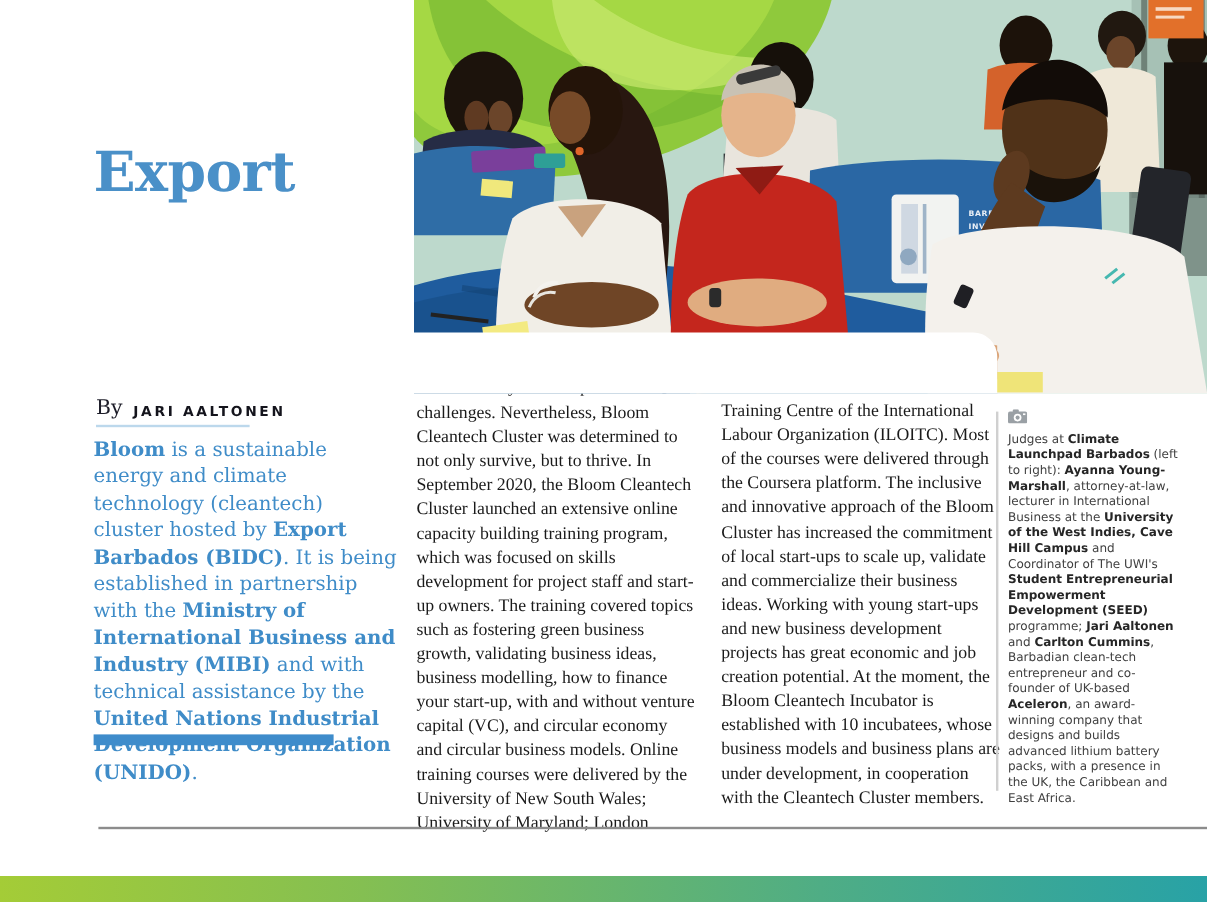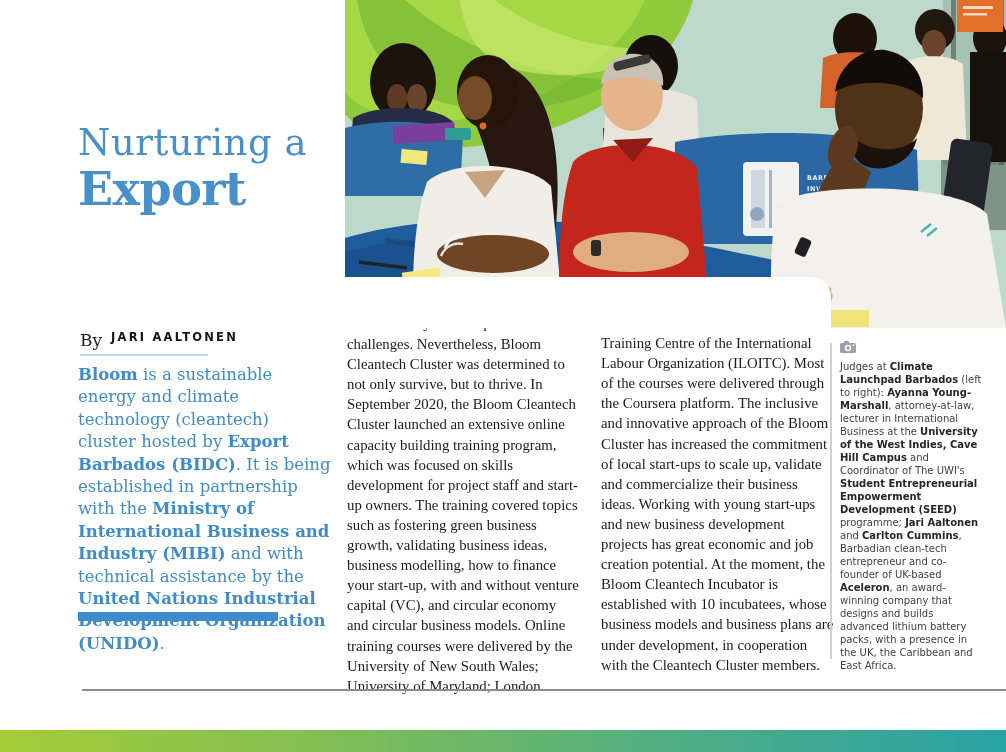--- a/index.html
+++ b/index.html
@@ -6,21 +6,21 @@
   #page{position:relative;width:1006px;height:752px;background:#ffffff;overflow:hidden;
         font-family:"Liberation Sans",sans-serif;margin:0 auto;}
   .b{font-weight:700;}
 
   
   #title{position:absolute;left:78px;top:120px;color:#4a90c8;font-family:"DejaVu Serif",serif;}
   #title .t1{font-size:37px;font-weight:400;line-height:46px;letter-spacing:.5px;}
   #title .tb{font-size:46px;font-weight:700;line-height:47px;letter-spacing:-.5px;}
 
   
-  #byline{position:absolute;left:80px;top:330px;display:flex;align-items:flex-start;}
+  #byline{position:absolute;left:80px;top:330px;display:flex;align-items:flex-end;}
   #byline .by{font-family:"DejaVu Serif",serif;font-size:17px;color:#1c1c28;}
   #byline .name{font-family:"DejaVu Sans",sans-serif;font-weight:700;font-size:11.5px;
                 letter-spacing:2.2px;margin-left:9px;color:#14141c;}
   #byline-rule{position:absolute;left:80px;top:354px;width:128px;height:2px;background:#bcd8ec;}
 
   
   #intro{position:absolute;left:78px;top:364px;width:254px;font-family:"DejaVu Serif",serif;
          font-size:16.5px;line-height:22.4px;color:#3f8cc8;}
   #intro .b{color:#3f8cc8;}
   #intro-bar{position:absolute;left:78px;top:612px;width:200px;height:9px;background:#3e8ccb;}
@@ -54,21 +54,20 @@
   #brand .num{font-family:"DejaVu Sans",sans-serif;font-weight:700;font-size:15px;}
   #bottom-bar{position:absolute;left:0;top:730px;width:1006px;height:22px;
               background:linear-gradient(90deg,#a4cc37 0%,#84bf52 30%,#4fad85 68%,#28a2a6 100%);}
 </style>
 </head>
 <body>
 
 <div id="page">
 
   <div id="title">
-    <div class="t1">Nurturing a</div>
     <div class="tb">Export</div>
   </div>
 
   <div id="byline">
     <span class="by">By</span>
     <span class="name">JARI AALTONEN</span>
   </div>
   <div id="byline-rule"></div>
 
   <div id="intro"><span class="b">Bloom</span><span> is a sustainable energy and climate technology (cleantech) cluster hosted by </span><span class="b">Export Barbados (BIDC)</span><span>. It is being established in partnership with the </span><span class="b">Ministry of International Business and Industry (MIBI)</span><span> and with technical assistance by the </span><span class="b">United Nations Industrial Development Organization (UNIDO)</span><span>.</span></div>

